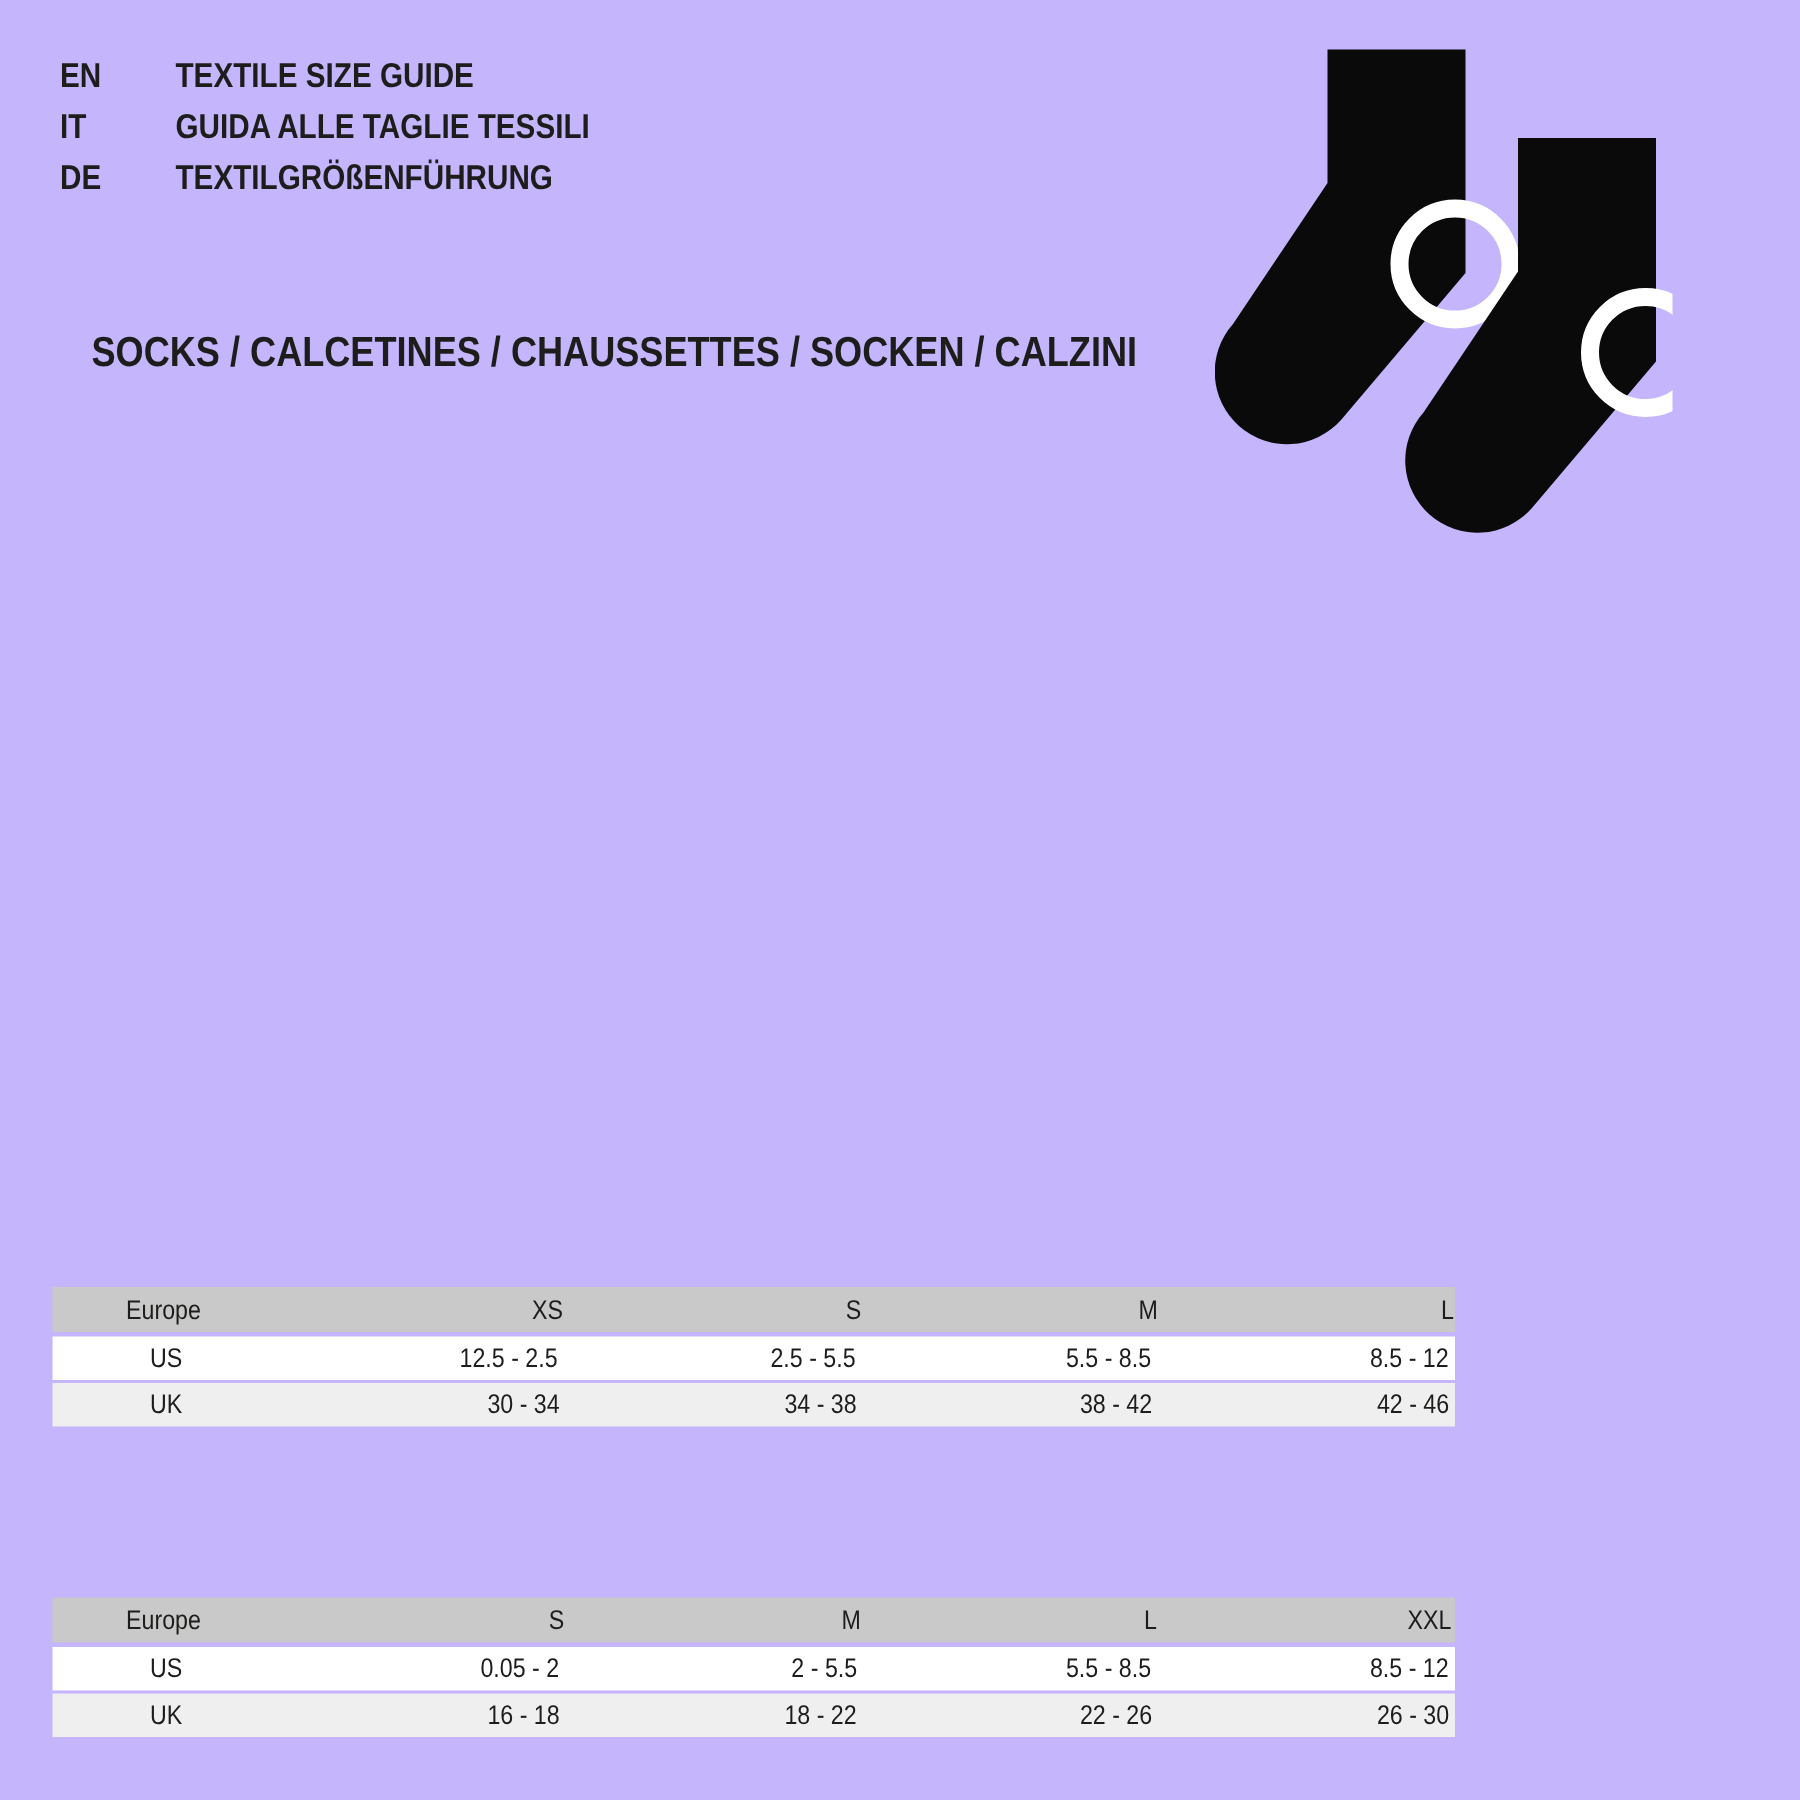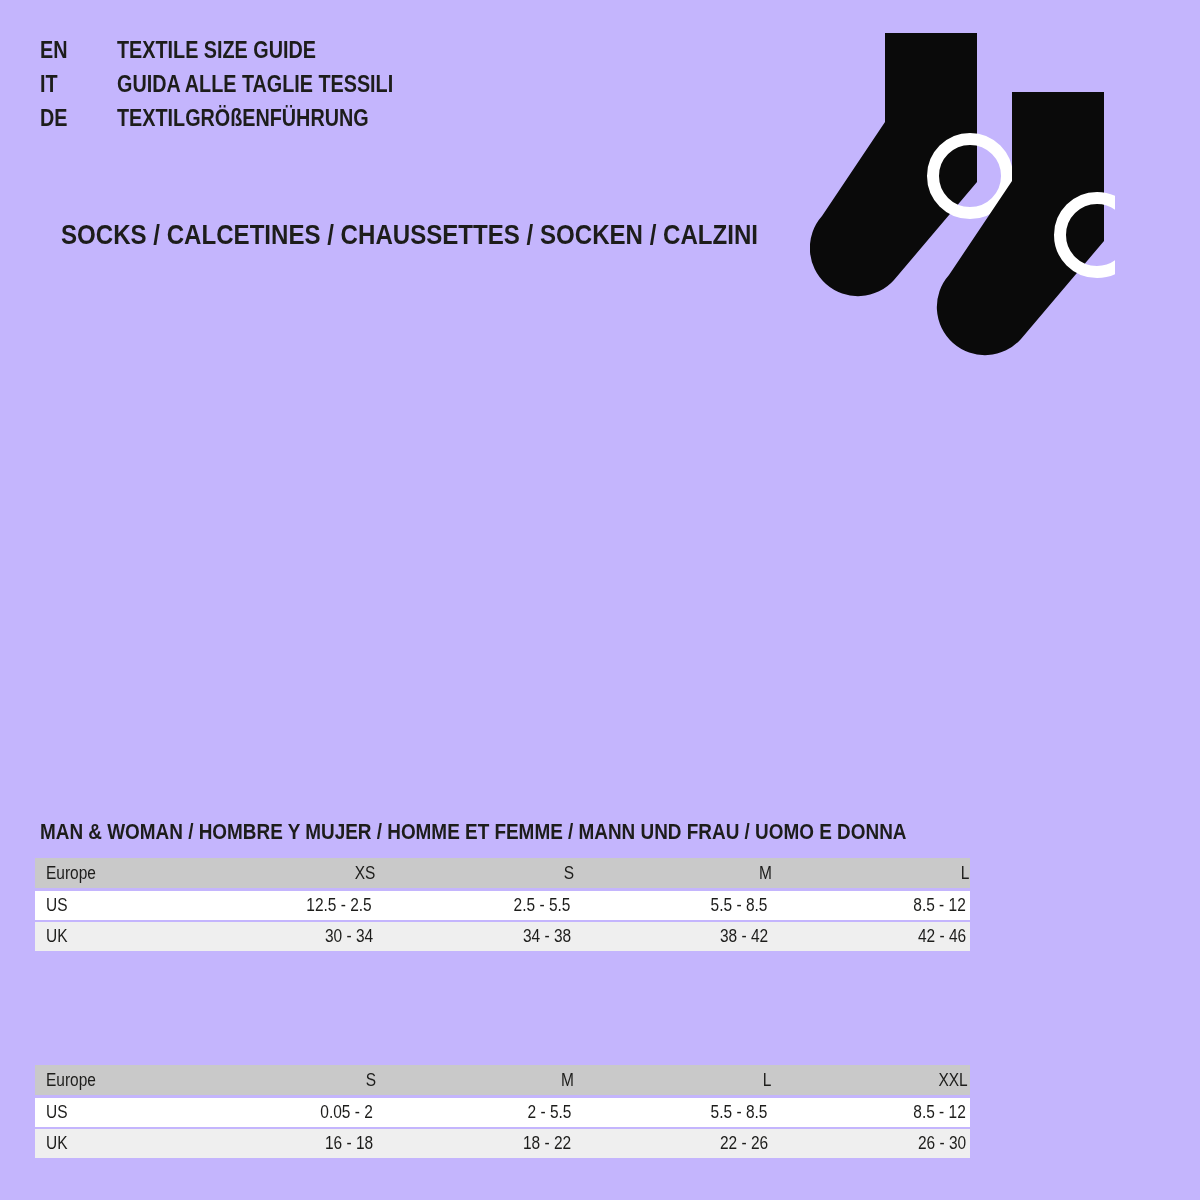--- a/index.html
+++ b/index.html
@@ -46,21 +46,21 @@
     grid-template-columns:145px 1fr 1fr 1fr 1fr;
     align-items:center;
     height:29px;
     margin-bottom:2px;
     background:#ffffff;
   }
   .thead  { height:30px; background:#c9c9c9; margin-bottom:3px; }
   .alt    { background:#efefef; }
   .cell       { text-align:right; overflow:visible; }
   .cell .cond { transform-origin:50% 50%; }
-  .cell-first { text-align:left; padding-left:11px; }
+  .cell-first { text-align:center; padding-left:11px; }
   .cell-first .cond { transform-origin:0 50%; }
 </style>
 </head>
 <body>
 
 <div class="page">
 
   <div class="lang-list">
     <div class="lang-row">
       <span class="lang-code cond">EN</span>
@@ -88,23 +88,20 @@
         <circle cx="160" cy="146" r="37" fill="none" stroke="#ffffff" stroke-width="12"></circle>
       </g>
 
       <g transform="translate(127,59)">
         <path d="M 75 3 H 167 V 152 L 84 250 A 46 46 0 1 1 12 186 L 75 92 Z"></path>
         <circle cx="160" cy="146" r="37" fill="none" stroke="#ffffff" stroke-width="12"></circle>
       </g>
     </g>
   </svg>
 
-  <div class="table-title tt1">
-    <span class="cond">MAN &amp; WOMAN / HOMBRE Y MUJER / HOMME ET FEMME / MANN UND FRAU / UOMO E DONNA</span>
-  </div>
 
   <div class="size-table t1">
     <div class="trow thead">
       <div class="cell-first"><span class="cond">Europe</span></div>
       <div class="cell"><span class="cond">XS</span></div>
       <div class="cell"><span class="cond">S</span></div>
       <div class="cell"><span class="cond">M</span></div>
       <div class="cell"><span class="cond">L</span></div>
     </div>
     <div class="trow">

